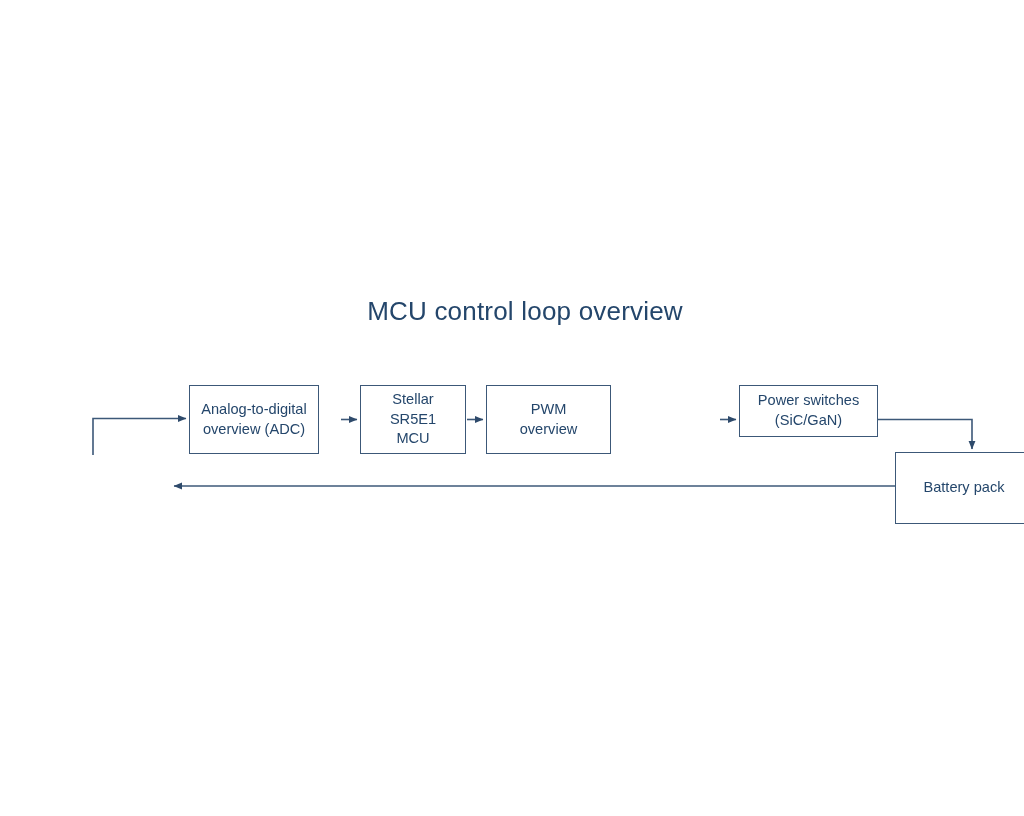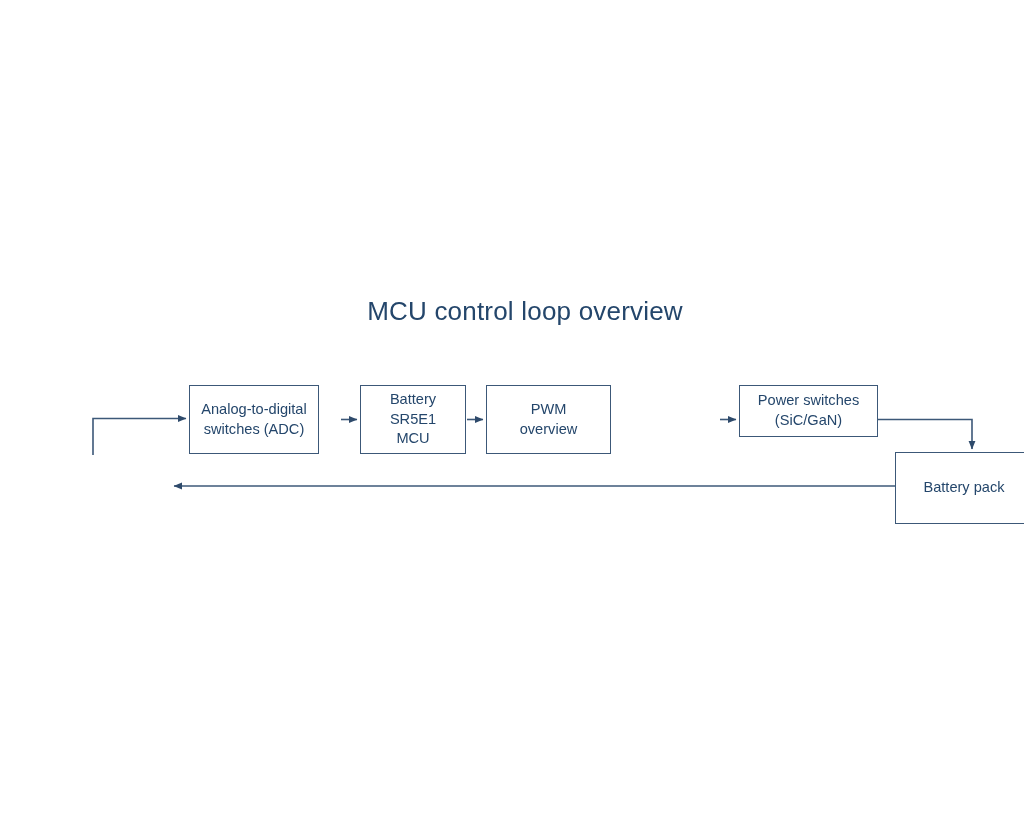--- a/index.html
+++ b/index.html
@@ -81,27 +81,27 @@
     <path d="M707,419.5 L723,419.5" fill="none" stroke="#3c5878" stroke-width="1.6" marker-end="url(#ah)"></path>
 
     <path d="M865,419.5 L959,419.5 L959,449" fill="none" stroke="#3c5878" stroke-width="1.6" marker-end="url(#ah)"></path>
 
     <path d="M882,486 L161,486" fill="none" stroke="#3c5878" stroke-width="1.6" marker-end="url(#ah)"></path>
   </svg>
 
   <div class="node" style="left:176px; top:385px; width:130px; height:69px;">
     <div>
       <span>Analog-to-digital</span>
-      <span>switches (ADC)</span>
+      <span>overview (ADC)</span>
     </div>
   </div>
 
   <div class="node" style="left:347px; top:385px; width:106px; height:69px;">
     <div>
-      <span>Battery</span>
+      <span>Stellar</span>
       <span>SR5E1</span>
       <span>MCU</span>
     </div>
   </div>
 
   <div class="node" style="left:473px; top:385px; width:125px; height:69px;">
     <div>
       <span>PWM</span>
       <span>overview</span>
     </div>

